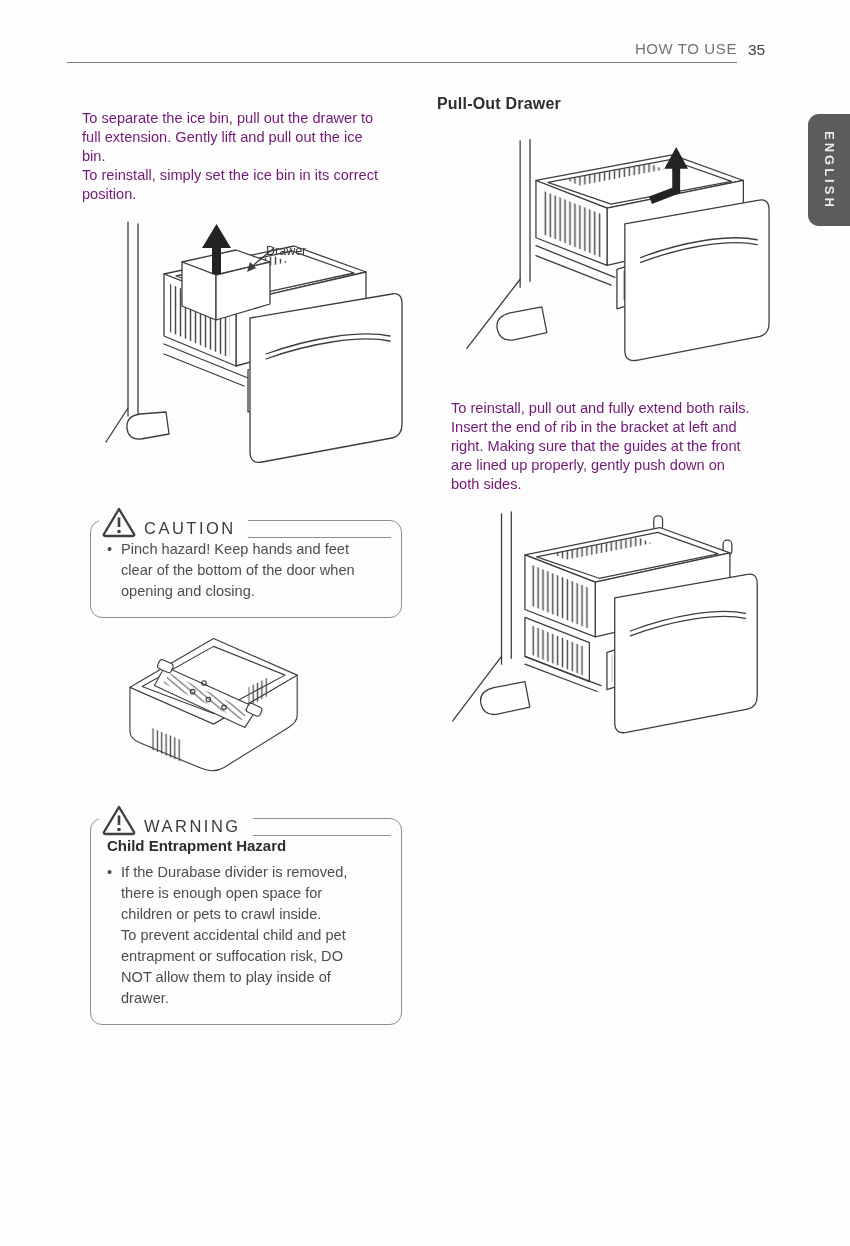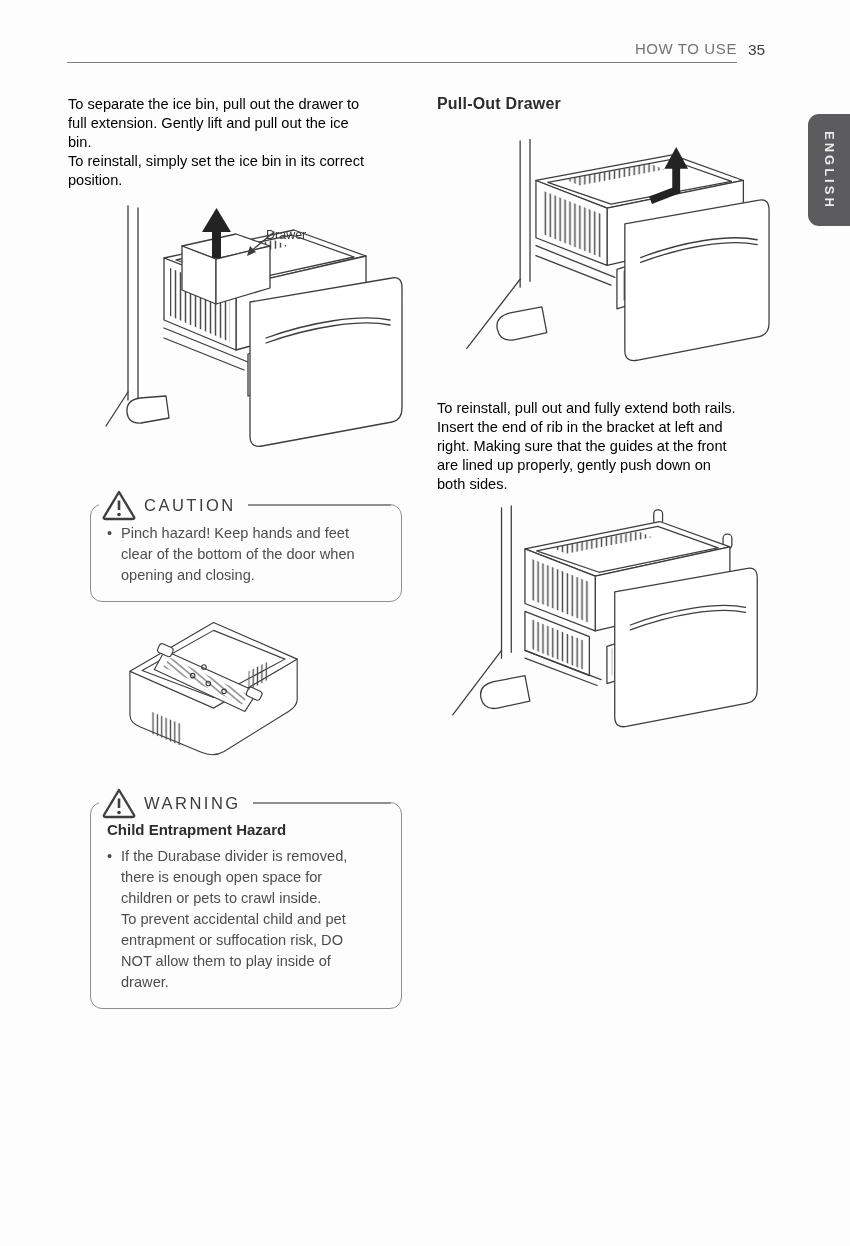--- a/index.html
+++ b/index.html
@@ -37,41 +37,41 @@
   .col { position:absolute; top:95px; width:342px; }
   #col-left  { left:68px; }
   #col-right { left:437px; }
 
   h2.sec {
     font-size:16px; font-weight:bold; color:#2d2d2d;
     letter-spacing:0.2px; margin:0 0 26px 0;
   }
   h2.sec .reg { font-size:9px; vertical-align:super; }
   p.body {
-    font-size:14.6px; line-height:19px; color:#000000;
-    white-space:pre-line; margin:0;
+    font-size:14.6px; line-height:19px; color:#701a75;
+    white-space:pre-line; margin:14px;
   }
 
   .fig { position:relative; }
   .fig svg { display:block; }
   .s  { stroke:#3d3d3d; fill:none;  stroke-width:1.3; stroke-linejoin:round; stroke-linecap:round; }
   .sf { stroke:#3d3d3d; fill:#ffffff; stroke-width:1.3; stroke-linejoin:round; stroke-linecap:round; }
   .fig-label {
     position:absolute; font-size:12.5px; color:#3a3a3a;
   }
 
   
   .alert {
     position:relative; margin:34px 8px 0 22px;
     border:1.4px solid #8f8f8f; border-radius:12px;
     padding:18px 14px 15px 16px;
   }
   .alert-head {
     position:absolute; top:-17px; left:8px; right:10px;
-    display:flex; align-items:center; height:34px;
+    display:flex; align-items:flex-end; height:34px;
   }
   .alert-icon { background:#fdfdfd; padding:0 7px 0 2px; line-height:0; }
   .alert-title {
     background:#fdfdfd; padding-right:12px;
     font-size:16.5px; letter-spacing:2.5px; color:#3c3c3c; font-weight:500;
   }
   .alert-rule { flex:1; border-top:1.4px solid #8f8f8f; }
   .alert-sub {
     font-size:15px; font-weight:bold; color:#2d2d2d; margin:0 0 8px 0;
   }

